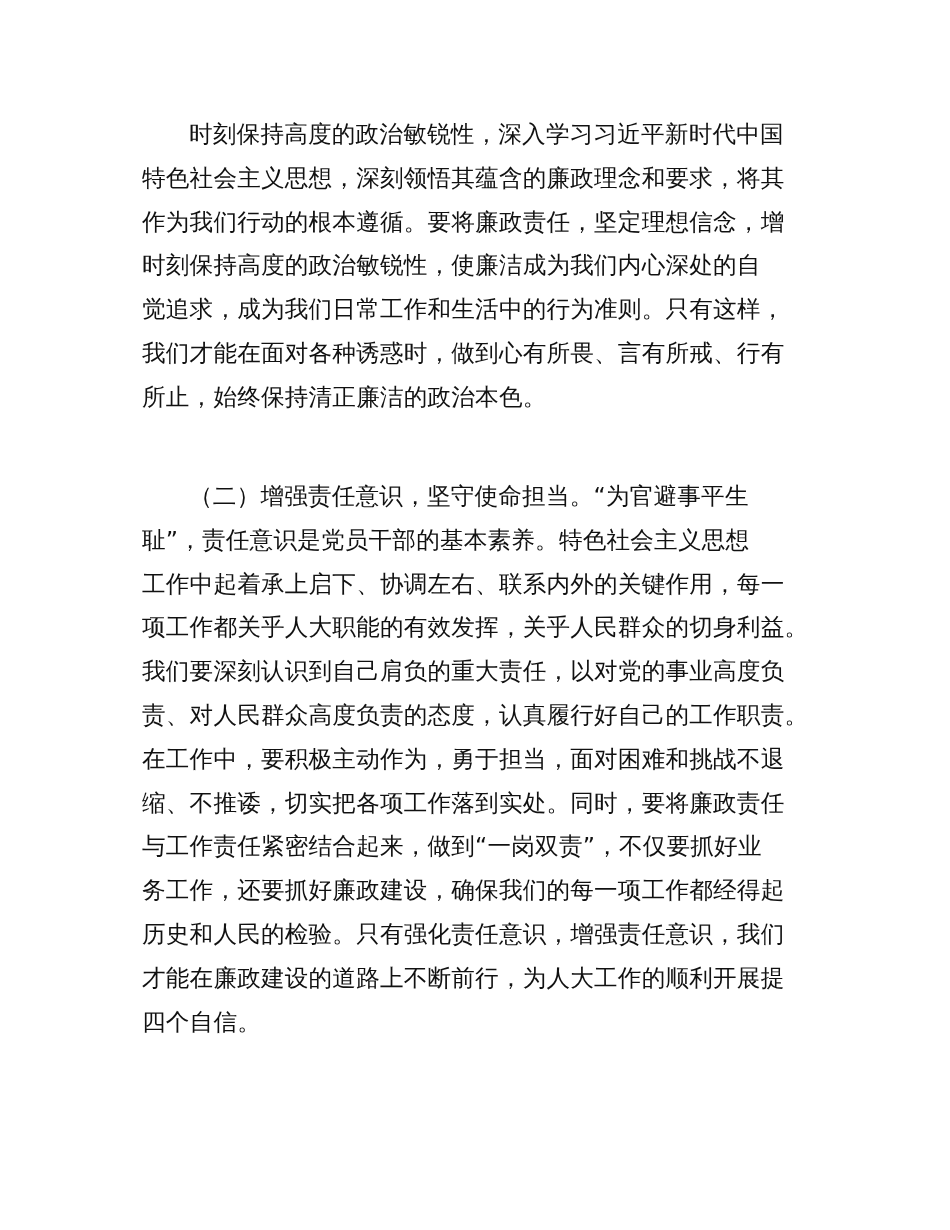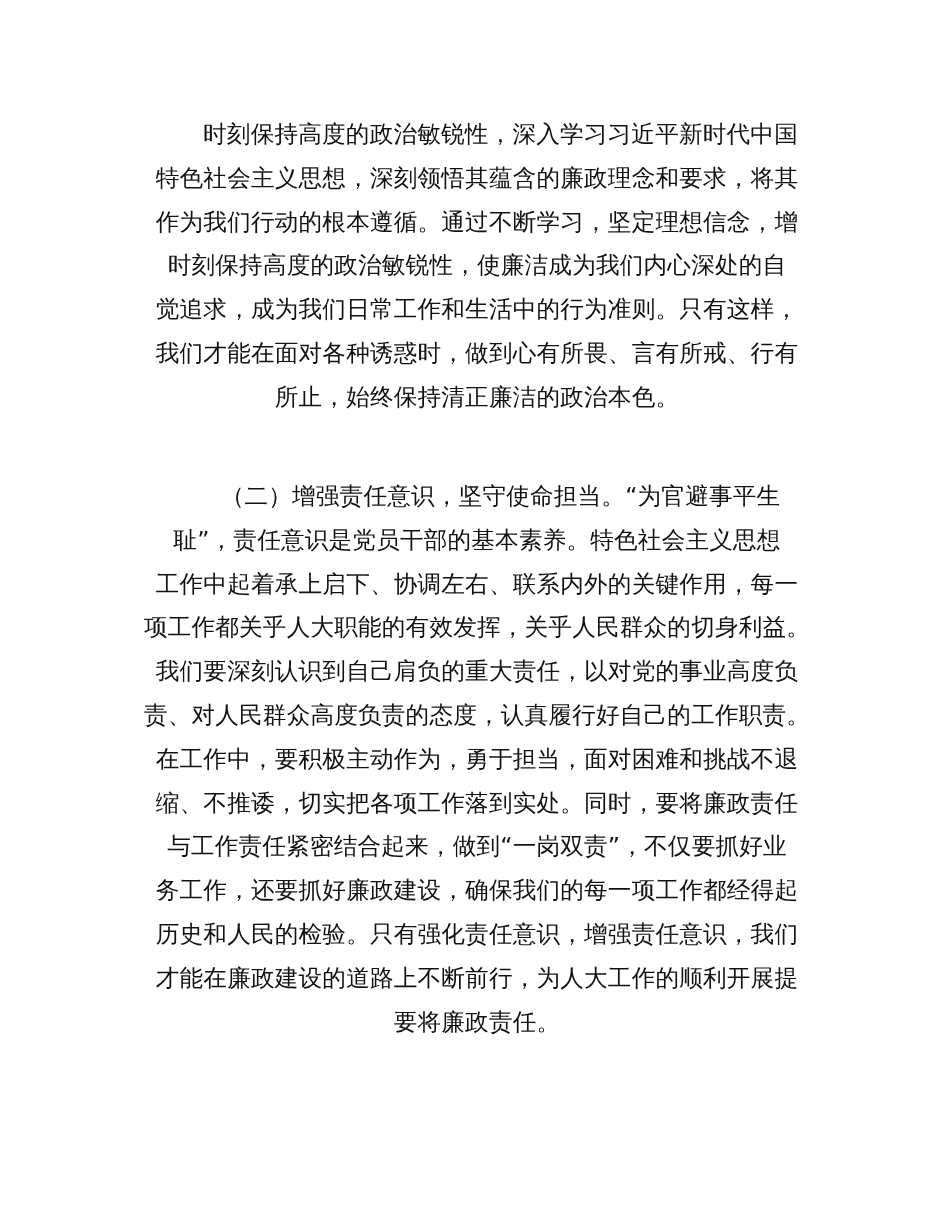--- a/index.html
+++ b/index.html
@@ -20,21 +20,20 @@
       left: 0;
       top: 0;
       width: 950px;
       height: 1230px;
       background: #ffffff;
     }
     .paragraph {
       position: absolute;
       left: 142px;
       width: 670px;
-      text-align: center;
     }
     .line {
       height: 43.8px;
       line-height: 43.8px;
       font-size: 23.6px;
       white-space: nowrap;
       letter-spacing: 0.2px;
     }
     .line.indent {
       padding-left: 47px;
@@ -43,36 +42,36 @@
     #p2 { top: 475px; }
   </style>
 </head>
 <body>
 
 <div class="page">
 
   <div class="paragraph" id="p1">
     <div class="line indent">时刻保持高度的政治敏锐性，深入学习习近平新时代中国</div>
     <div class="line">特色社会主义思想，深刻领悟其蕴含的廉政理念和要求，将其</div>
-    <div class="line">作为我们行动的根本遵循。通过不断学习，坚定理想信念，增</div>
+    <div class="line">作为我们行动的根本遵循。要将廉政责任，坚定理想信念，增</div>
     <div class="line">时刻保持高度的政治敏锐性，使廉洁成为我们内心深处的自</div>
     <div class="line">觉追求，成为我们日常工作和生活中的行为准则。只有这样，</div>
     <div class="line">我们才能在面对各种诱惑时，做到心有所畏、言有所戒、行有</div>
     <div class="line">所止，始终保持清正廉洁的政治本色。</div>
   </div>
 
   <div class="paragraph" id="p2">
     <div class="line indent">（二）增强责任意识，坚守使命担当。“为官避事平生</div>
     <div class="line">耻”，责任意识是党员干部的基本素养。特色社会主义思想</div>
     <div class="line">工作中起着承上启下、协调左右、联系内外的关键作用，每一</div>
     <div class="line">项工作都关乎人大职能的有效发挥，关乎人民群众的切身利益。</div>
     <div class="line">我们要深刻认识到自己肩负的重大责任，以对党的事业高度负</div>
     <div class="line">责、对人民群众高度负责的态度，认真履行好自己的工作职责。</div>
     <div class="line">在工作中，要积极主动作为，勇于担当，面对困难和挑战不退</div>
     <div class="line">缩、不推诿，切实把各项工作落到实处。同时，要将廉政责任</div>
     <div class="line">与工作责任紧密结合起来，做到“一岗双责”，不仅要抓好业</div>
     <div class="line">务工作，还要抓好廉政建设，确保我们的每一项工作都经得起</div>
     <div class="line">历史和人民的检验。只有强化责任意识，增强责任意识，我们</div>
     <div class="line">才能在廉政建设的道路上不断前行，为人大工作的顺利开展提</div>
-    <div class="line">要将廉政责任。</div>
+    <div class="line">四个自信。</div>
   </div>
 
 </div>
 
 </body></html>

